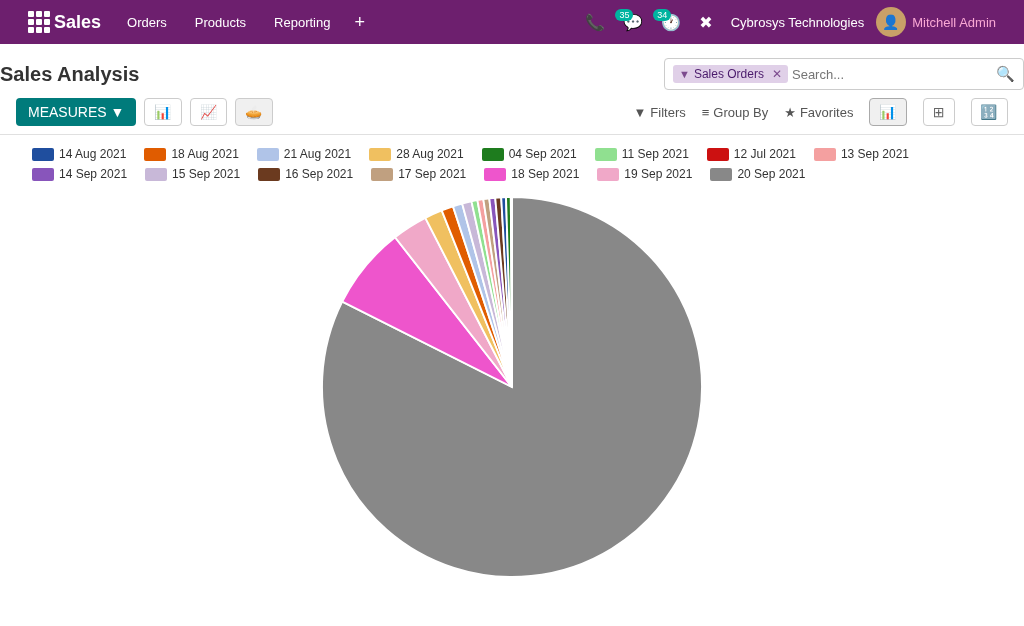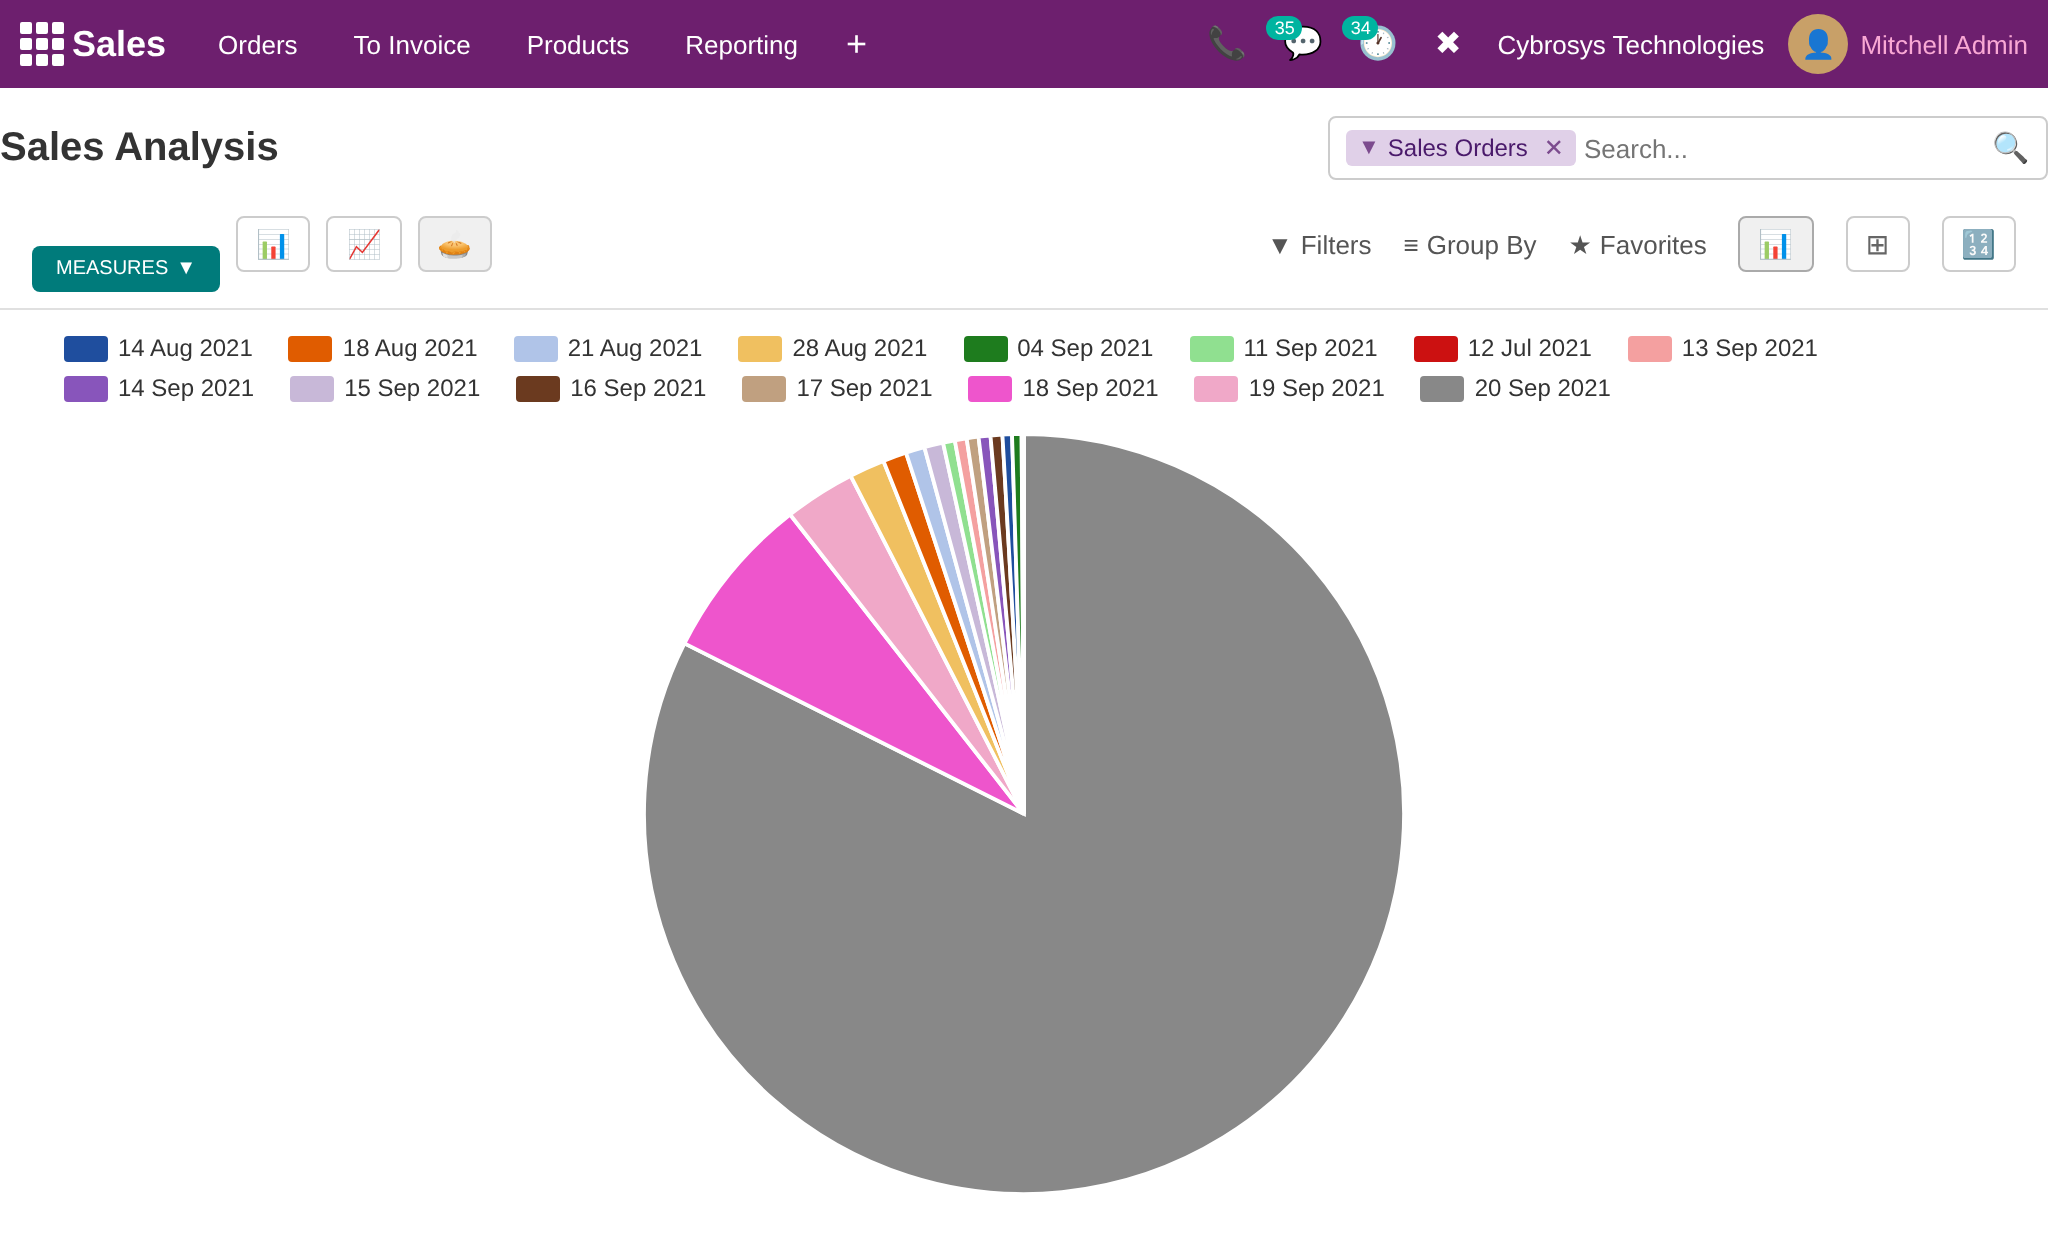--- a/index.html
+++ b/index.html
@@ -5,21 +5,21 @@
     * { box-sizing: border-box; margin: 0; padding: 0; }
     body { font-family: Arial, sans-serif; font-size: 13px; background: #fff; }
 
     
     .navbar {
       background: #6d1f6e;
       color: #fff;
       display: flex;
       align-items: center;
       height: 44px;
-      padding: 0 10px;
+      padding: 0 28px;
       gap: 4px;
     }
     .navbar .brand {
       display: flex; align-items: center; gap: 6px;
       font-size: 18px; font-weight: bold; margin-right: 10px;
     }
     .navbar .grid-icon {
       display: grid; grid-template-columns: repeat(3,6px); gap: 2px;
     }
     .navbar .grid-icon span {
@@ -87,21 +87,21 @@
       background: none; border: none; cursor: pointer; color: #888; font-size: 15px;
     }
 
     
     .toolbar {
       padding: 0 16px 8px;
       display: flex; align-items: center; gap: 8px;
     }
     .measures-btn {
       background: #007b7b; color: #fff; border: none; border-radius: 4px;
-      padding: 6px 12px; font-size: 10px; cursor: pointer; display: flex; align-items: center; gap: 4px; margin-top: 25px;
+      padding: 6px 12px; font-size: 14px; cursor: pointer; display: flex; align-items: center; gap: 4px;
     }
     .chart-type-btn {
       background: none; border: 1px solid #ccc; border-radius: 4px;
       padding: 5px 9px; cursor: pointer; font-size: 14px; color: #666;
     }
     .chart-type-btn.active { background: #f0f0f0; }
     .toolbar-right {
       margin-left: auto; display: flex; align-items: center; gap: 16px;
     }
     .filter-btn {
@@ -148,21 +148,20 @@
       <span></span>
       <span></span>
     <span></span>
       <span></span>
       <span></span>
   </div>
   <div class="brand">
     <span>Sales</span>
   </div>
   <a>Orders</a>
-  <a>To Invoice</a>
   <a>Products</a>
   <a>Reporting</a>
   <button class="plus-btn">+</button>
 
   <div class="right-icons">
     <button class="icon-btn">📞</button>
     <button class="icon-btn">
       💬
       <span class="badge">35</span>
     </button>

